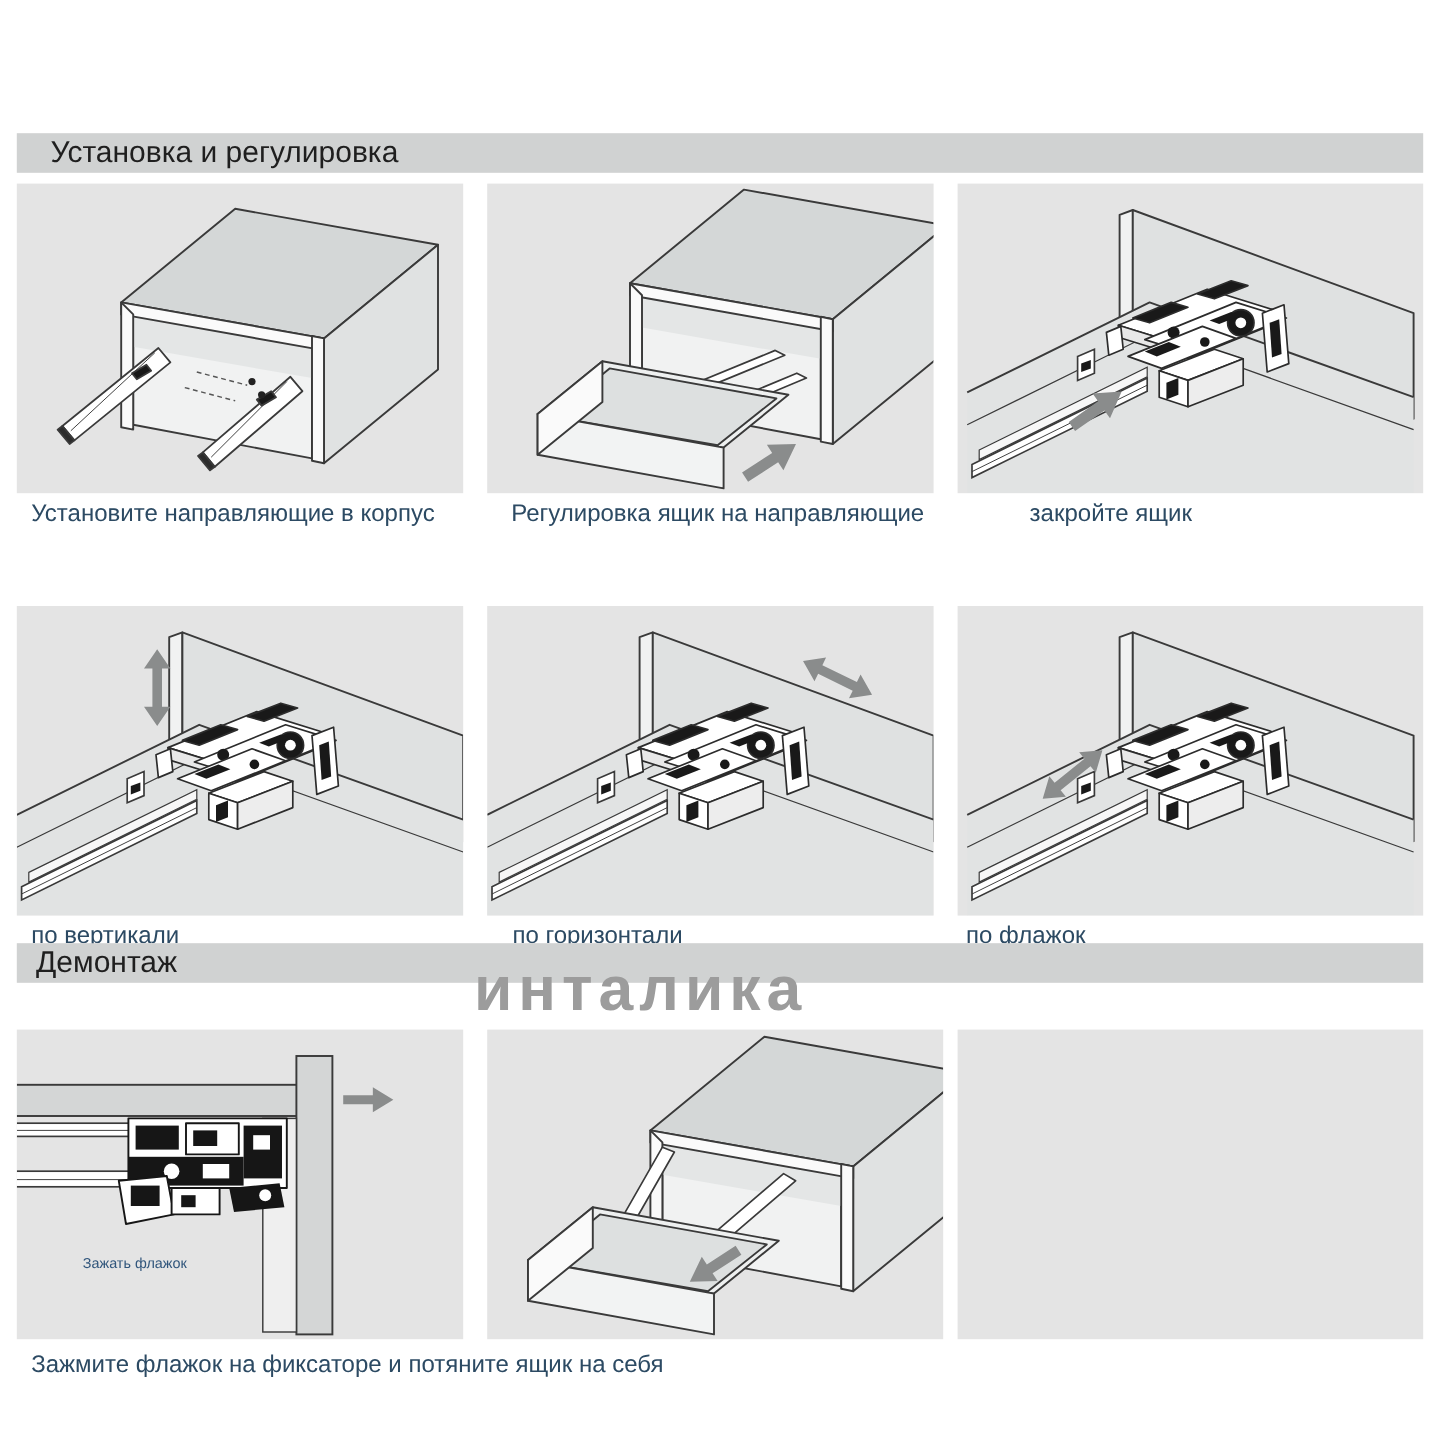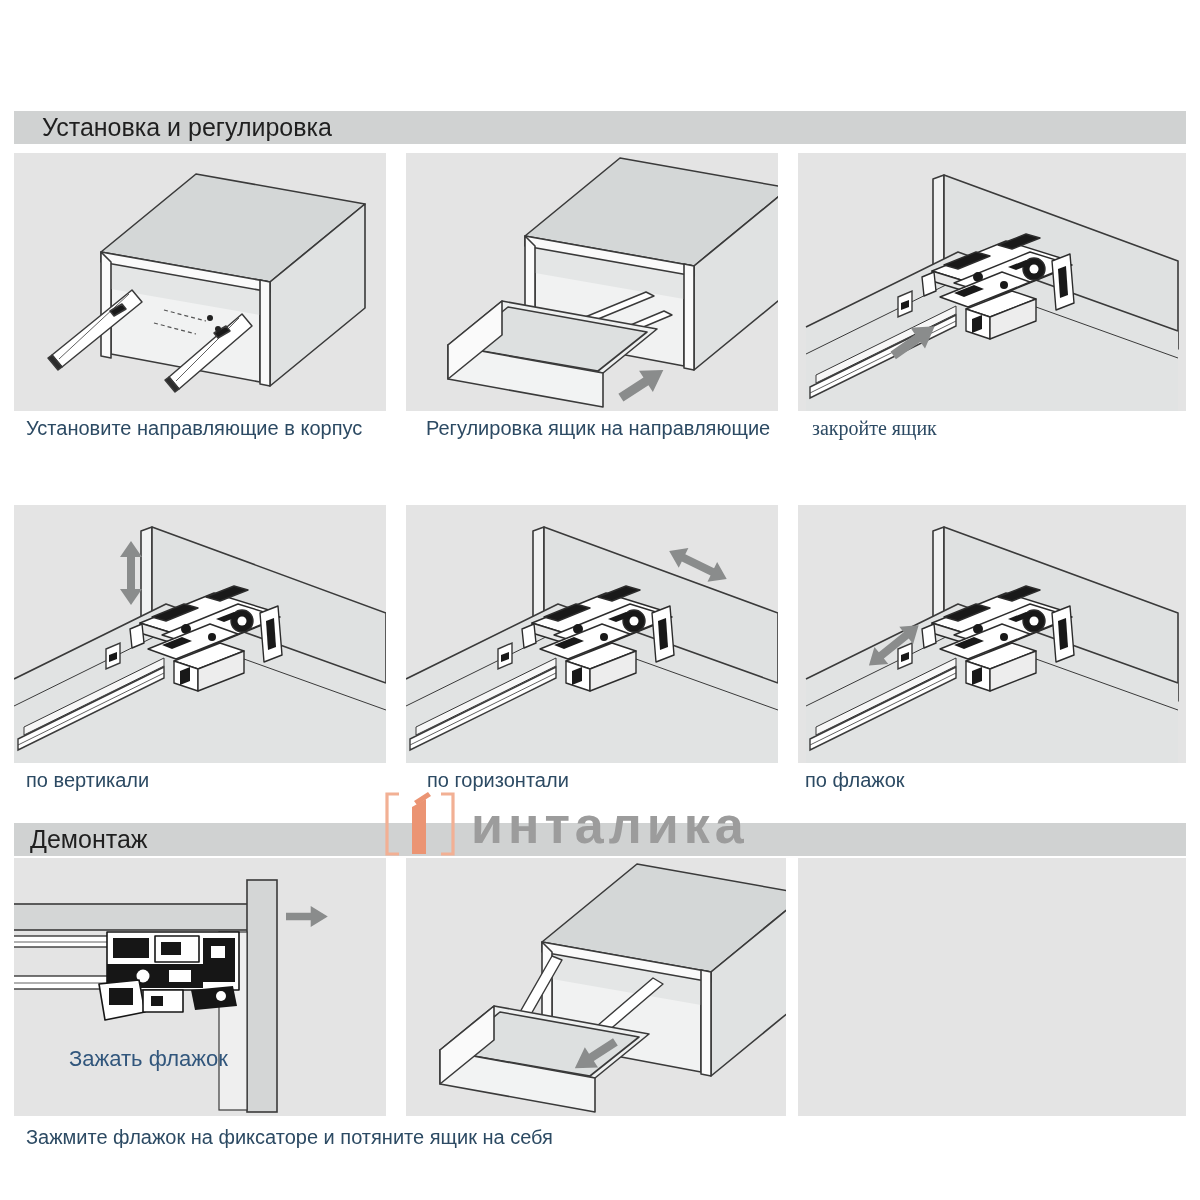--- a/index.html
+++ b/index.html
@@ -16,26 +16,26 @@
   .panel{
     position:absolute;background:var(--panel-bg,#e4e4e4);height:258px;overflow:hidden;
   }
   .panel svg{display:block;width:100%;height:100%;}
   .cap{
     position:absolute;color:var(--caption-text,#2c4a63);
     font-size:20px;line-height:20px;white-space:nowrap;
   }
   .flag-label{
     position:absolute;left:55px;top:188px;color:var(--label-text,#31567c);
-    font-size:22px;white-space:nowrap;
+    font-size:12px;white-space:nowrap;
   }
   .arrow{fill:var(--arrow-color,#8a8c8c);stroke:none;}
   #watermark{
     position:absolute;left:383px;top:754px;height:76px;display:flex;align-items:center;
-    z-index:10;pointer-events:none;
+    z-index:10;pointer-events:none;flex-direction:column;
   }
   #watermark .wm-text{
     color:var(--watermark-text-color,#9c9c9c);font-size:52px;font-weight:bold;
     letter-spacing:5px;margin-left:12px;line-height:76px;
   }
   .defs{position:absolute;width:0;height:0;overflow:hidden;}
 </style>
 </head>
 <body>
 
@@ -161,21 +161,21 @@
 
   <div class="panel" style="left:798px;top:120px;width:388px;">
     <svg viewBox="0 0 372 258">
       <use href="#closeup"></use>
       <use href="#arrow1" transform="translate(80,192) rotate(-35) scale(1.15)"></use>
     </svg>
   </div>
 
   <div class="cap" style="left:26px;top:385px;">Установите направляющие в корпус</div>
   <div class="cap" style="left:426px;top:385px;">Регулировка ящик на направляющие</div>
-  <div class="cap" style="left:812px;top:385px;font-family:Liberation Serif, serif;">закройте ящик</div>
+  <div class="cap" style="left:858px;top:385px;">закройте ящик</div>
 
 
   <div class="panel" style="left:14px;top:472px;width:372px;">
     <svg viewBox="0 0 372 258">
       <use href="#closeup"></use>
       <use href="#arrow2" transform="translate(128,36) rotate(90)"></use>
     </svg>
   </div>
 
   <div class="panel" style="left:406px;top:472px;width:372px;">
@@ -189,21 +189,21 @@
     <svg viewBox="0 0 372 258">
       <use href="#closeup"></use>
       <use href="#arrow2" transform="translate(56,152) rotate(-39)"></use>
     </svg>
   </div>
 
   <div class="cap" style="left:26px;top:737px;">по вертикали</div>
   <div class="cap" style="left:427px;top:737px;">по горизонтали</div>
   <div class="cap" style="left:805px;top:737px;">по флажок</div>
 
-  <div class="hdr" style="top:790px;padding-left:16px;">Демонтаж</div>
+  <div class="hdr" style="top:753px;padding-left:16px;">Демонтаж</div>
 
   <div id="watermark">
     <svg width="76" height="76" viewBox="0 0 76 72">
       <polyline points="16,5 4,5 4,65 16,65" fill="none" stroke="#f2b094" stroke-width="3.2"></polyline>
       <polyline points="58,5 70,5 70,65 58,65" fill="none" stroke="#f2b094" stroke-width="3.2"></polyline>
       <polygon points="29,18 43,10 43,65 29,65" fill="#eb9473"></polygon>
       <polygon points="31,12 45,3 48,7 34,16" fill="#eb9473"></polygon>
     </svg>
     <span class="wm-text">инталика</span>
   </div>

